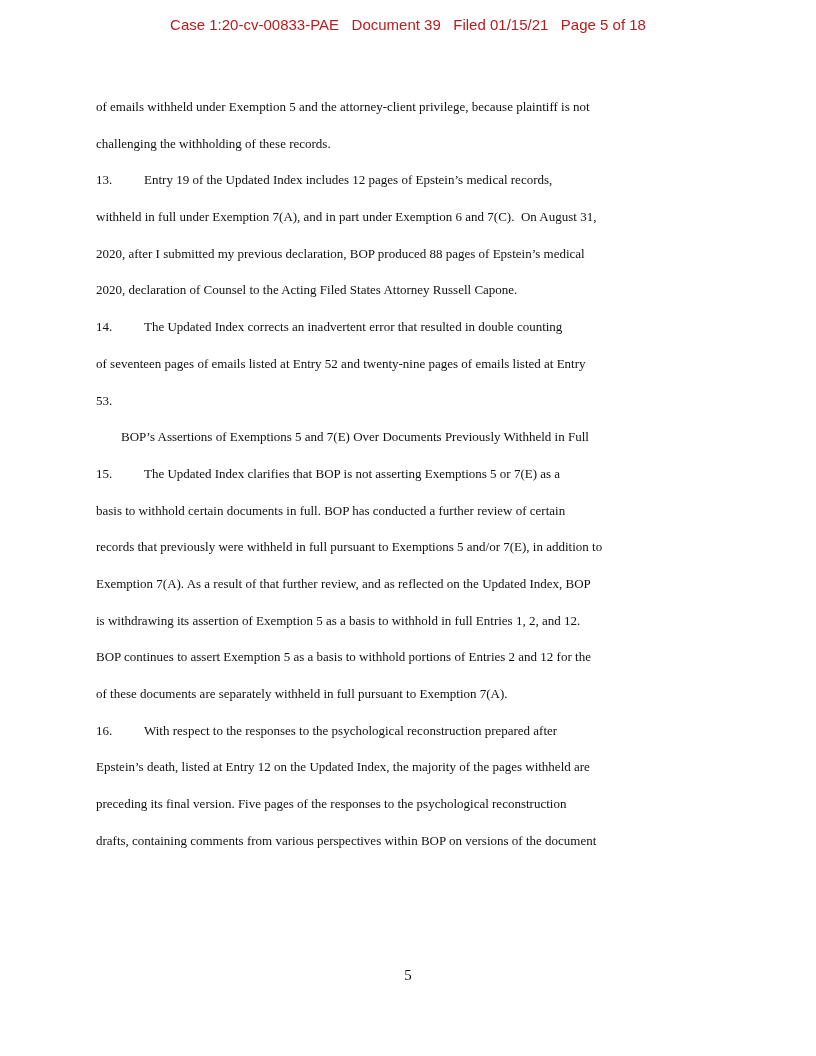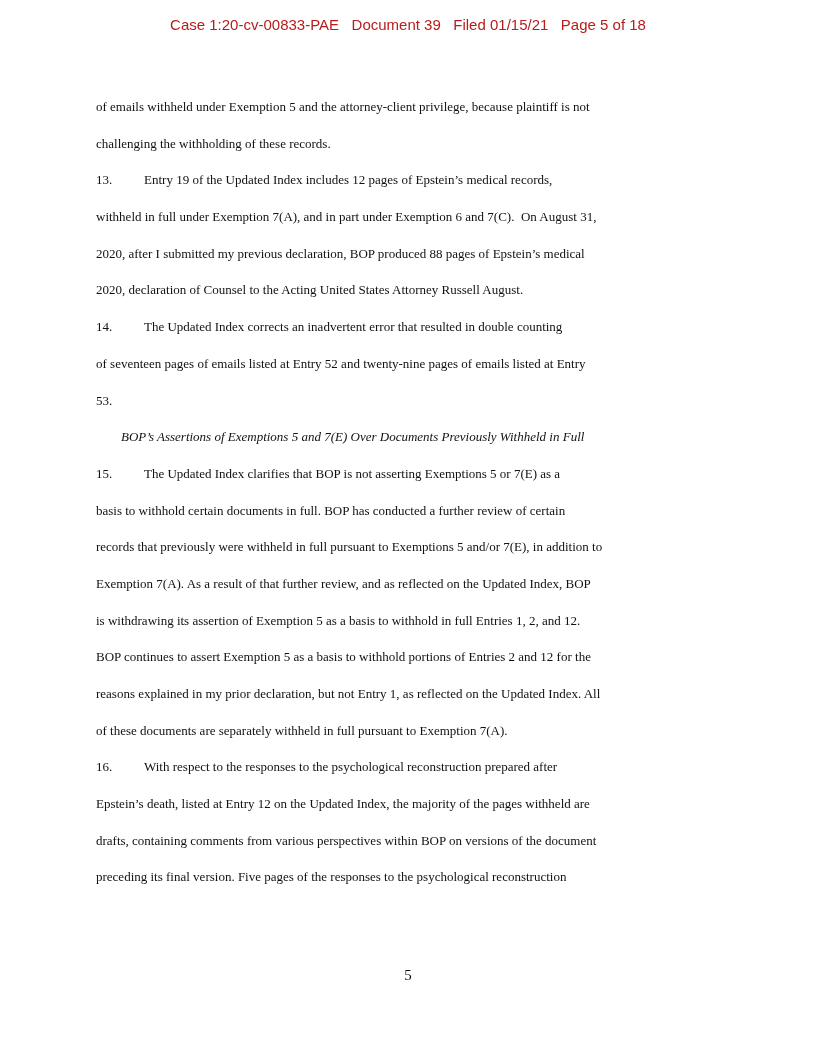--- a/index.html
+++ b/index.html
@@ -40,21 +40,20 @@
     white-space: pre;
   }
   .num {
     display: inline-block;
     min-width: 48px;
   }
   .heading {
     display: block;
     height: 36.7px;
     padding-left: 25px;
-    font-style: italic;
     white-space: pre;
   }
   .page-footer {
     position: absolute;
     top: 967px;
     left: 0;
     right: 0;
     text-align: center;
     font-size: 15px;
   }
@@ -64,33 +63,32 @@
 
 <div class="page">
   <div class="stamp" style="color: #b91c1c;">Case 1:20-cv-00833-PAE   Document 39   Filed 01/15/21   Page 5 of 18</div>
 
   <div class="doc-body" id="doc-body">
       <div class="line">of emails withheld under Exemption 5 and the attorney-client privilege, because plaintiff is not</div>
       <div class="line">challenging the withholding of these records.</div>
       <div class="line"><span class="num">13.</span><span>Entry 19 of the Updated Index includes 12 pages of Epstein’s medical records,</span></div>
       <div class="line">withheld in full under Exemption 7(A), and in part under Exemption 6 and 7(C).  On August 31,</div>
       <div class="line">2020, after I submitted my previous declaration, BOP produced 88 pages of Epstein’s medical</div>
-      <div class="line">2020, declaration of Counsel to the Acting United States Attorney Russell August.</div>
+      <div class="line">2020, declaration of Counsel to the Acting Filed States Attorney Russell Capone.</div>
       <div class="line"><span class="num">14.</span><span>The Updated Index corrects an inadvertent error that resulted in double counting</span></div>
       <div class="line">of seventeen pages of emails listed at Entry 52 and twenty-nine pages of emails listed at Entry</div>
       <div class="line">53.</div>
       <div class="heading">BOP’s Assertions of Exemptions 5 and 7(E) Over Documents Previously Withheld in Full</div>
       <div class="line"><span class="num">15.</span><span>The Updated Index clarifies that BOP is not asserting Exemptions 5 or 7(E) as a</span></div>
       <div class="line">basis to withhold certain documents in full. BOP has conducted a further review of certain</div>
       <div class="line">records that previously were withheld in full pursuant to Exemptions 5 and/or 7(E), in addition to</div>
       <div class="line">Exemption 7(A). As a result of that further review, and as reflected on the Updated Index, BOP</div>
       <div class="line">is withdrawing its assertion of Exemption 5 as a basis to withhold in full Entries 1, 2, and 12.</div>
       <div class="line">BOP continues to assert Exemption 5 as a basis to withhold portions of Entries 2 and 12 for the</div>
-      <div class="line">reasons explained in my prior declaration, but not Entry 1, as reflected on the Updated Index. All</div>
       <div class="line">of these documents are separately withheld in full pursuant to Exemption 7(A).</div>
       <div class="line"><span class="num">16.</span><span>With respect to the responses to the psychological reconstruction prepared after</span></div>
       <div class="line">Epstein’s death, listed at Entry 12 on the Updated Index, the majority of the pages withheld are</div>
+      <div class="line">preceding its final version. Five pages of the responses to the psychological reconstruction</div>
       <div class="line">drafts, containing comments from various perspectives within BOP on versions of the document</div>
-      <div class="line">preceding its final version. Five pages of the responses to the psychological reconstruction</div>
     </div>
 
   <div class="page-footer">5</div>
 </div>
 
 </body></html>

